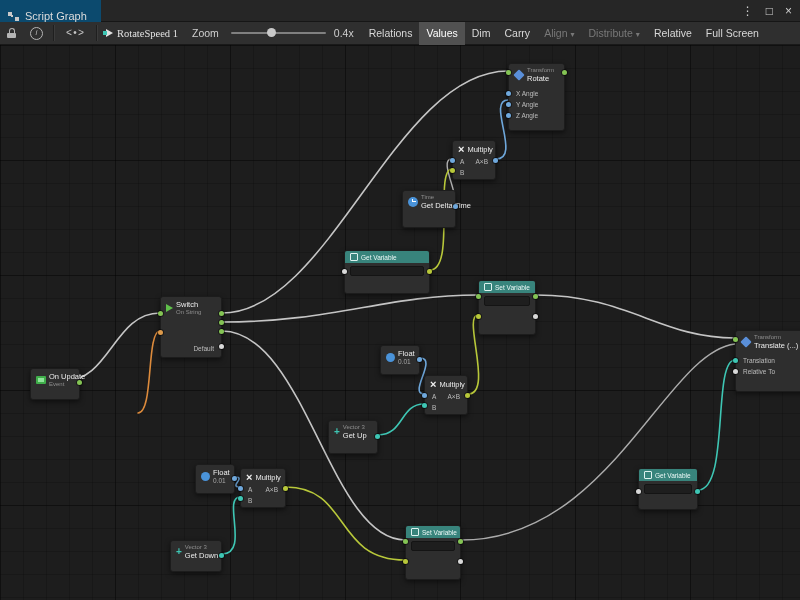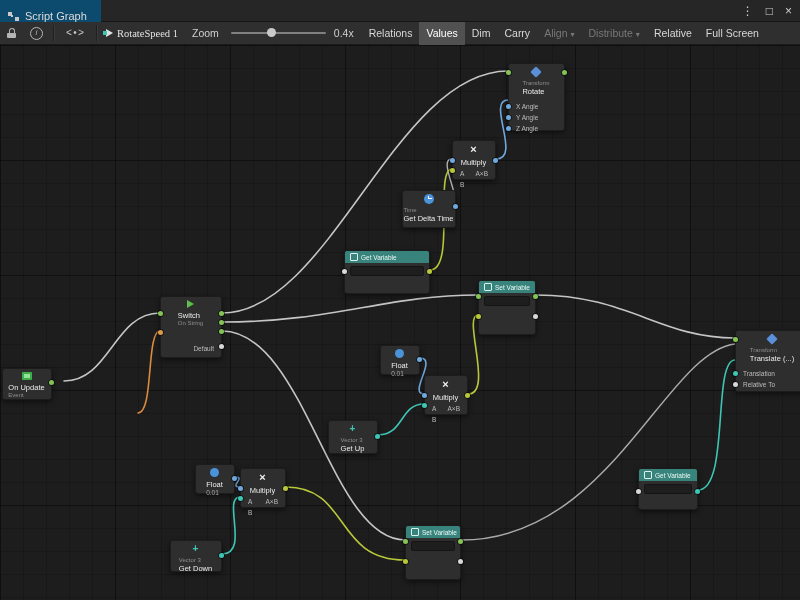--- a/index.html
+++ b/index.html
@@ -56,21 +56,21 @@
             linear-gradient(90deg, rgba(0,0,0,.32) 1px, transparent 1px),
             linear-gradient(rgba(0,0,0,.16) 1px, transparent 1px),
             linear-gradient(90deg, rgba(0,0,0,.16) 1px, transparent 1px);
           background-size:115px 115px,115px 115px,23px 23px,23px 23px;}
   .wires{position:absolute;left:0;top:0;z-index:1;}
   .wires path{fill:none;stroke-linecap:round;}
 
   
   .node{position:absolute;box-sizing:border-box;background:#2e2e2e;border:1px solid #1c1c1c;
         border-radius:3px;box-shadow:0 2px 5px rgba(0,0,0,.5);z-index:2;color:#ccc;overflow:visible;}
-  .nhead{display:flex;align-items:center;gap:3px;padding:3px 6px 2px 5px;flex-direction:column;}
+  .nhead{display:flex;align-items:center;gap:3px;padding:3px 6px 2px 5px;}
   .ntxt{display:flex;flex-direction:column;line-height:1.2;min-width:0;}
   .nsub{font-size:6px;color:#8f8f8f;white-space:nowrap;}
   .ntitle{font-size:7.5px;color:#ececec;white-space:nowrap;}
   .nvalue{font-size:6.5px;color:#a8a8a8;white-space:nowrap;}
   .vhead{background:#38847c;border-radius:2px 2px 0 0;display:flex;align-items:center;gap:3px;
          padding:2px 5px;color:#ecf9f7;font-size:6.5px;white-space:nowrap;}
   .icon-variable{width:6px;height:6px;border:1px solid #def2ef;border-radius:1px;flex:0 0 auto;}
   .pill{background:#1e1e1e;border:1px solid #141414;border-radius:2px;height:8px;margin:3px 5px;}
   .rows{padding:0 0 3px;}
   .row{position:relative;padding:1px 7px;display:flex;justify-content:space-between;gap:5px;
@@ -179,21 +179,21 @@
       <path d="M496,114 C522,114 486,55 508,55" stroke="#6fa8dc" stroke-width="1.6"></path>
       <path d="M420,313 C438,313 408,349 424,349" stroke="#6fa8dc" stroke-width="1.6"></path>
       <path d="M378,390 C404,390 400,359 424,359" stroke="#3ec6b4" stroke-width="1.6"></path>
       <path d="M468,349 C494,349 462,270 478,270" stroke="#b8c83a" stroke-width="1.6"></path>
       <path d="M235,432 C247,432 228,442 240,442" stroke="#6fa8dc" stroke-width="1.6"></path>
       <path d="M222,509 C250,509 222,452 240,452" stroke="#3ec6b4" stroke-width="1.6"></path>
       <path d="M286,442 C350,442 334,515 405,515" stroke="#b8c83a" stroke-width="1.6"></path>
       <path d="M698,445 C730,445 712,315 735,315" stroke="#3ec6b4" stroke-width="1.6"></path>
     </svg>
 
-    <div class="node" style="left:2px;top:323px;width:50px;height:32px">
+    <div class="node" style="left:30px;top:323px;width:50px;height:32px">
       <div class="nhead">
         <span class="nicon icon-monitor"></span>
         <span class="ntxt">
           <span class="ntitle">On Update</span>
           <span class="nsub">Event</span>
         </span>
       </div>
       <span class="port pr p-green" style="top:11px"></span>
     </div>
 

